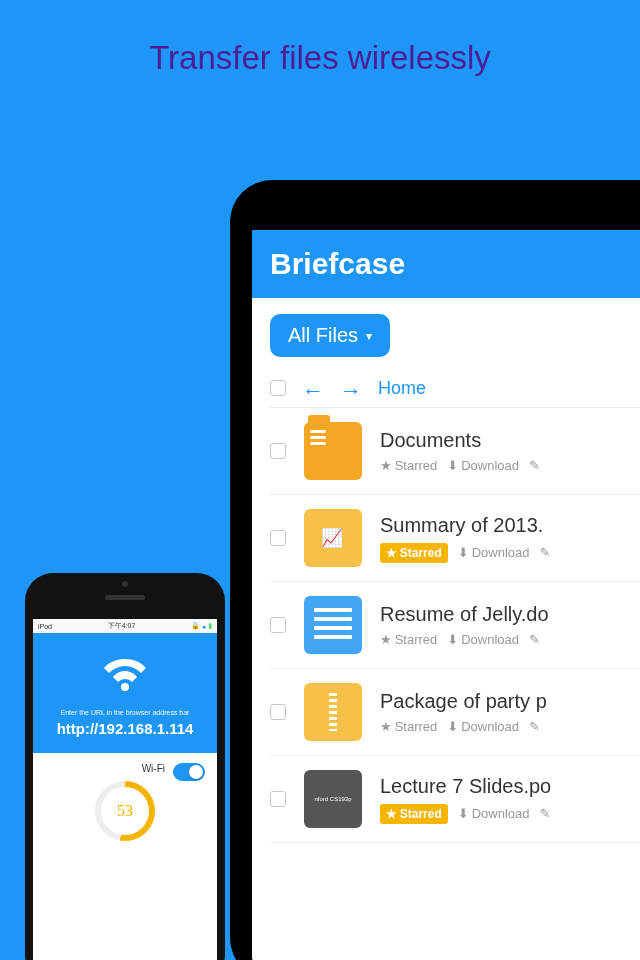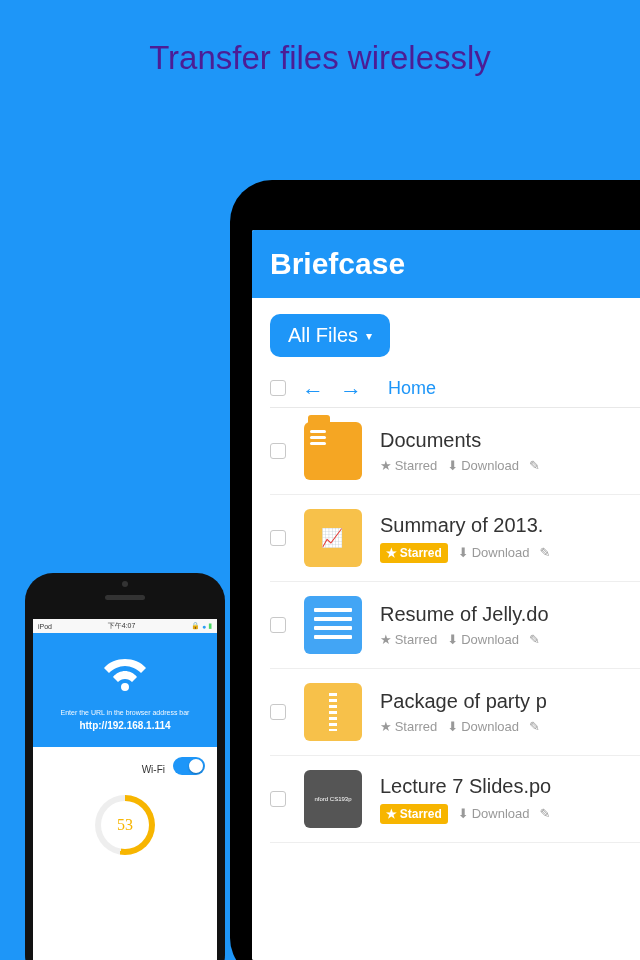--- a/index.html
+++ b/index.html
@@ -85,21 +85,20 @@
     flex-shrink: 0;
   }
   .arrow-btn {
     color: #1e96f8;
     font-size: 22px;
     font-weight: bold;
   }
   .crumb {
     color: #1e96f8;
     font-size: 18px;
-    margin-left: 10px;
   }
   .file-row {
     display: flex;
     align-items: center;
     gap: 18px;
     padding: 14px 0;
     border-bottom: 1px solid #eee;
   }
   .file-icon {
     width: 58px;
@@ -209,25 +208,25 @@
     position:absolute; left:8px; top:10px;
     width:15px; height:2px; background:#fff;
     box-shadow:0 4px 0 #fff, 0 8px 0 #fff;
   }
   .wifi-panel {
     background:#1e96f8; color:#fff; text-align:center;
     padding:14px 8px 16px;
   }
   .wifi-icon svg { width:64px; height:48px; }
   .wifi-msg { font-size:7px; margin-top:10px; margin-bottom:4px; opacity:.95; }
-  .wifi-url { font-size:10px; font-weight:600; }
+  .wifi-url { font-size:15px; font-weight:600; }
   .lower-panel { background:#fff; flex:1; padding:10px 12px; }
   .wifi-row {
-    display:flex; justify-content:flex-end; align-items:flex-end;
-    gap:8px; font-size:10px; color:#333; margin-bottom:20px;
+    display:flex; justify-content:flex-end; align-items:flex-start;
+    gap:8px; font-size:10px; color:#333; margin-bottom:0;
   }
   .toggle {
     width:32px; height:18px; background:#1e96f8; border-radius:10px;
     position:relative;
   }
   .toggle::after {
     content:''; position:absolute; right:2px; top:2px;
     width:14px; height:14px; background:#fff; border-radius:50%;
     box-shadow:0 1px 2px rgba(0,0,0,.3);
   }

